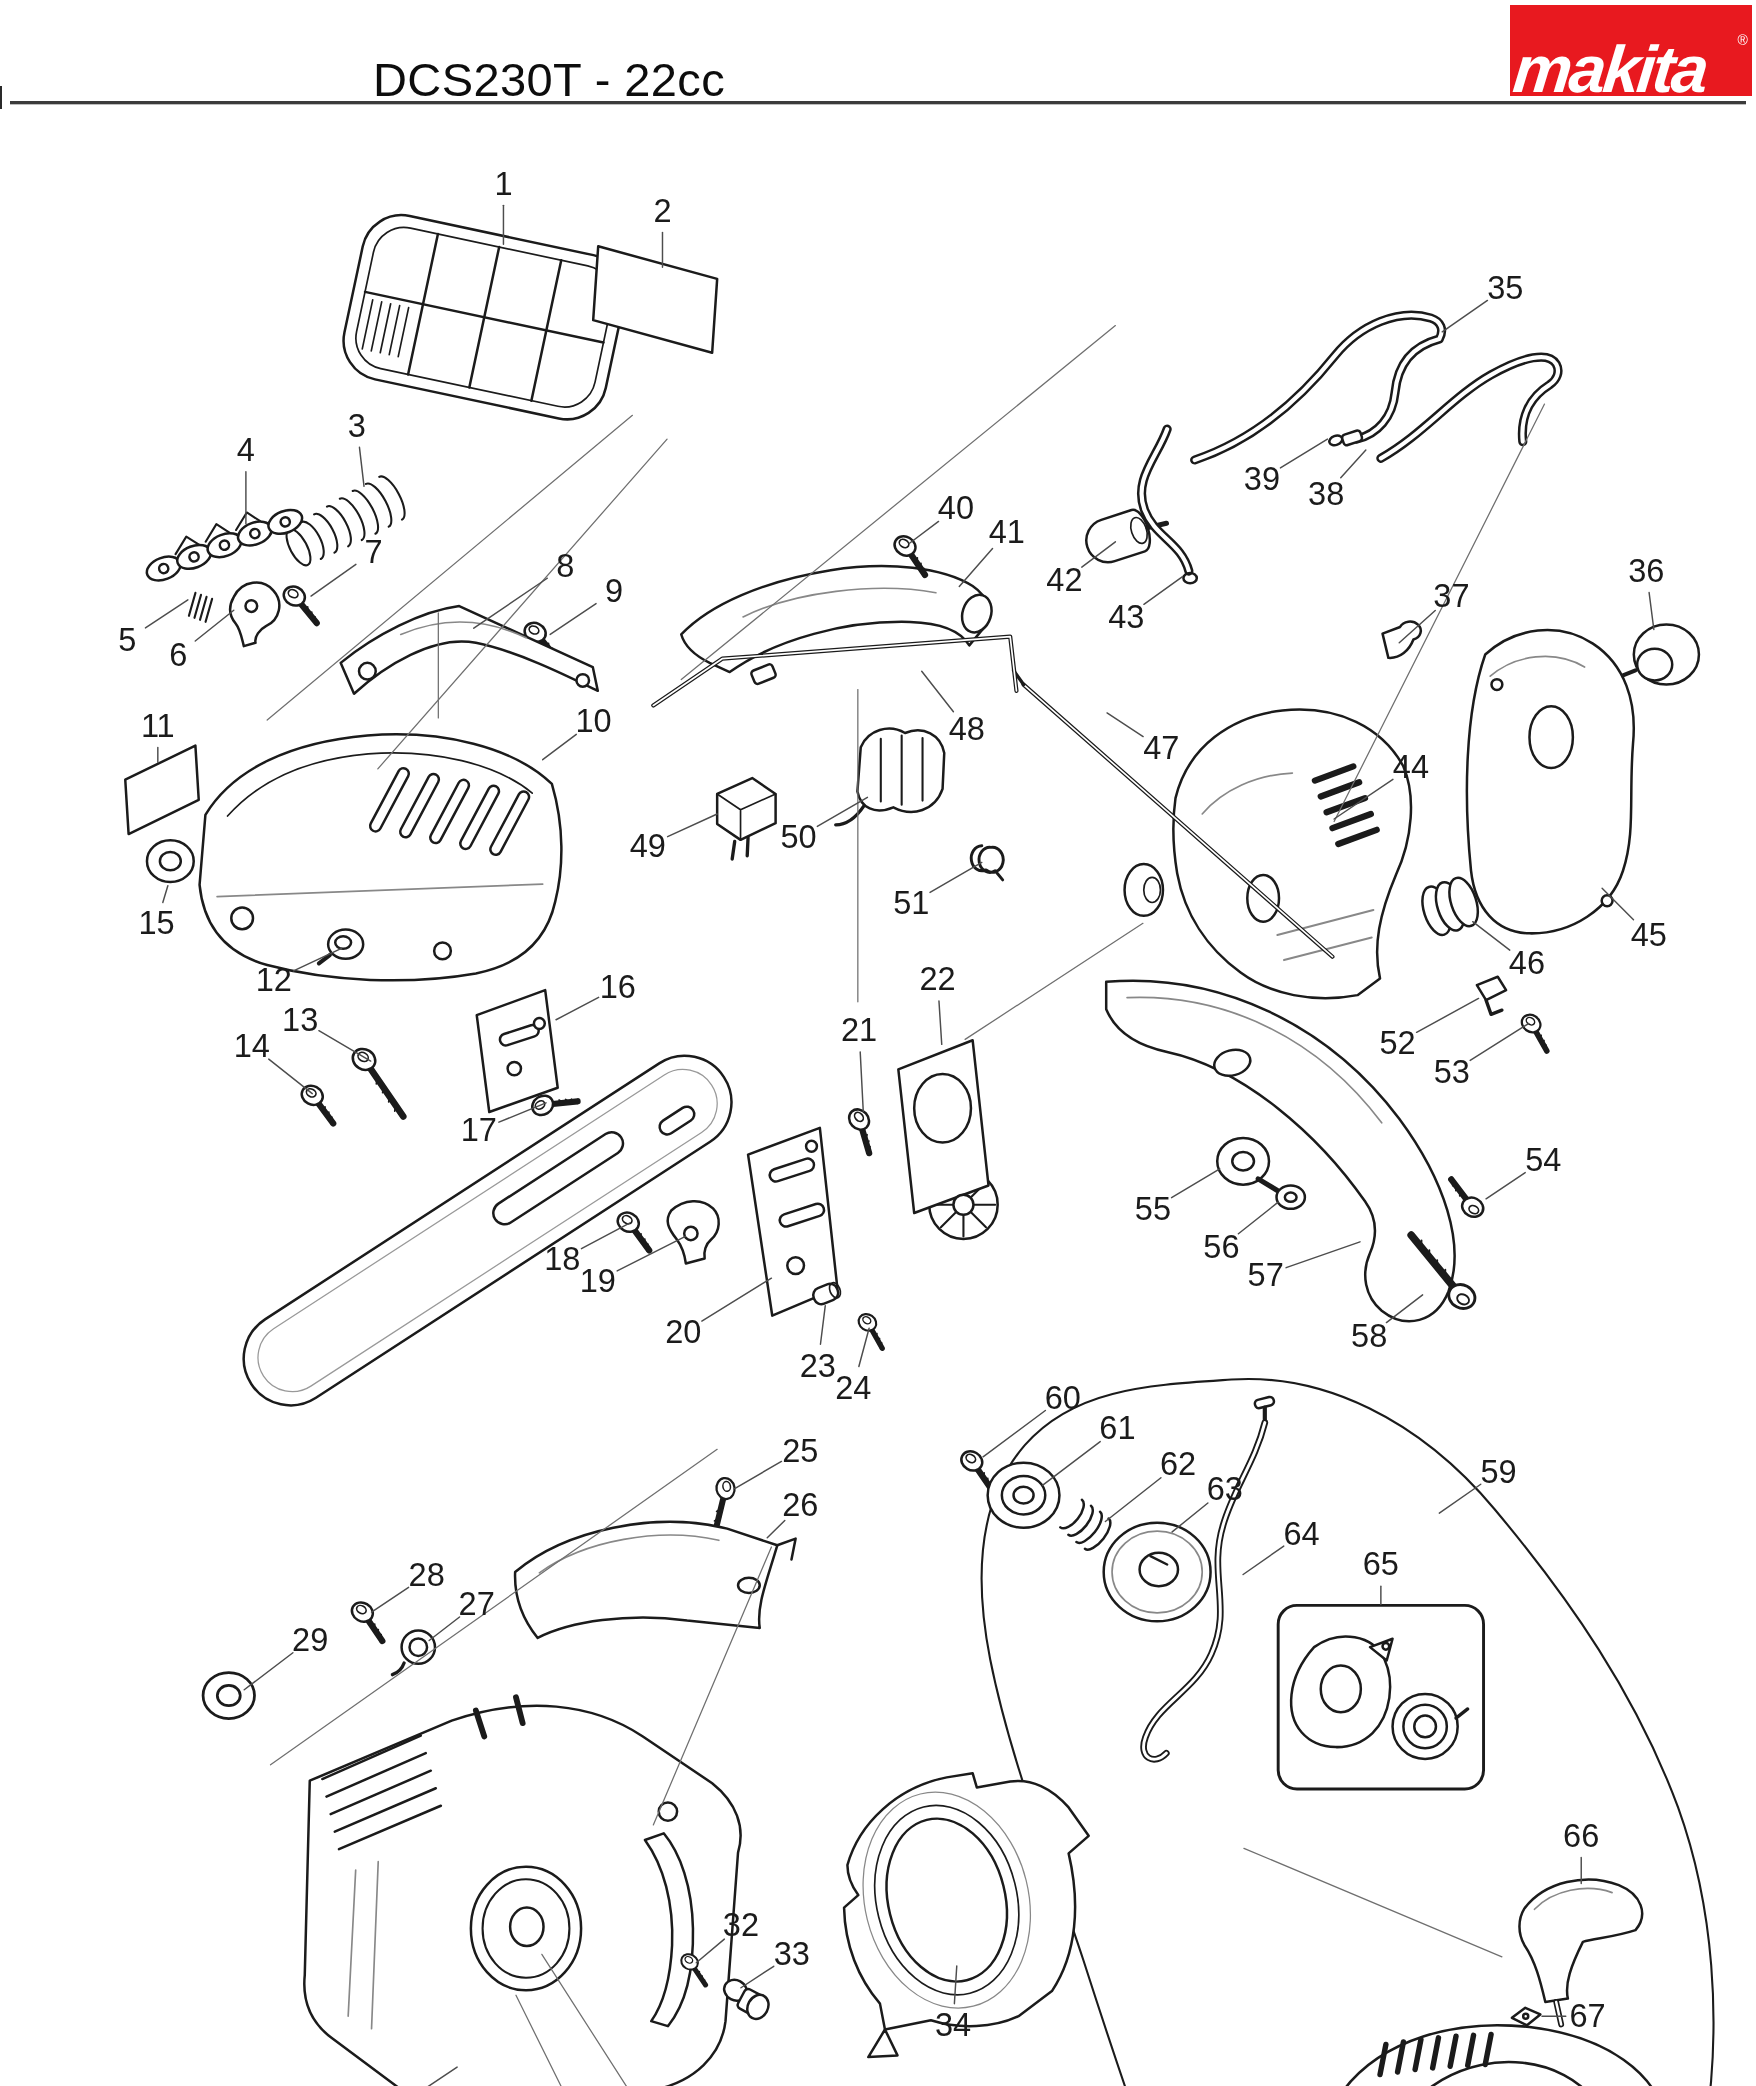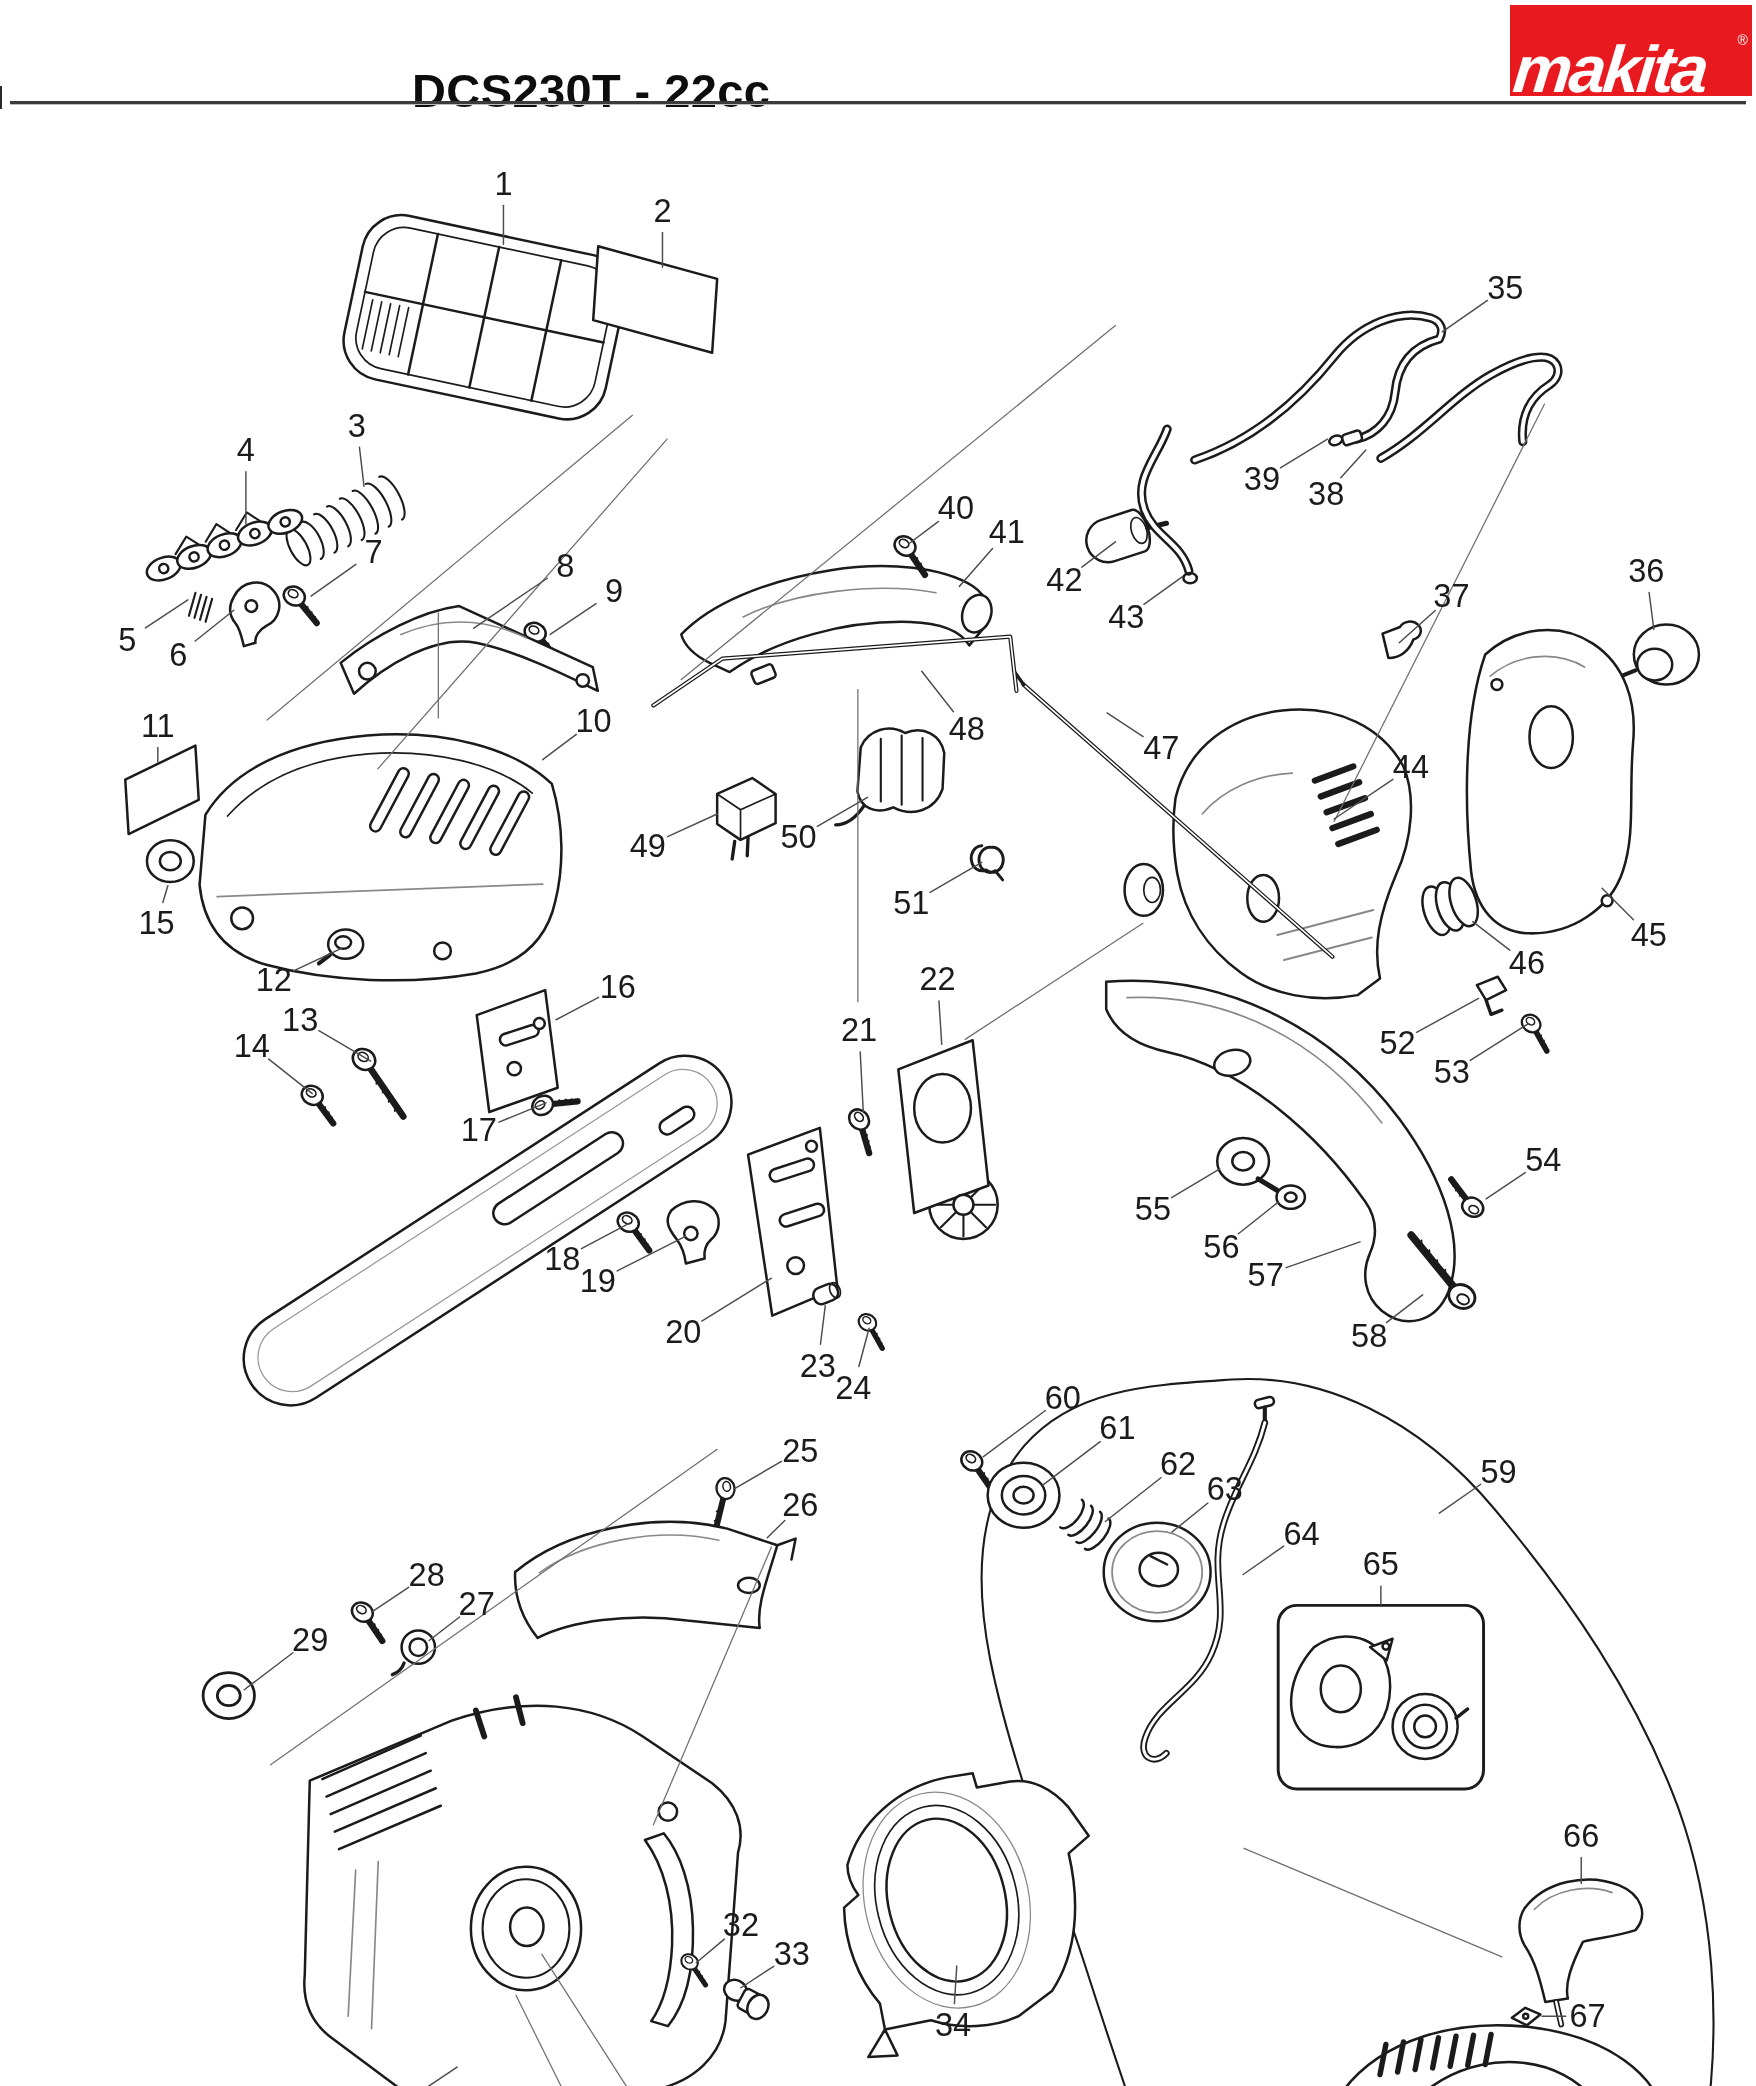--- a/index.html
+++ b/index.html
@@ -1,19 +1,19 @@
 <!DOCTYPE html>
 <html style="font-size:6.7px"><head>
 <meta charset="utf-8">
 <style>
   html,body{margin:0;padding:0;background:#ffffff;}
   .page{position:relative;width:1757px;height:2535px;background:#fff;overflow:hidden;
         font-family:"Liberation Sans",sans-serif;}
-  .title{position:absolute;left:373px;top:32px;font-size:47px;font-weight:bold;
-         color:#0d0d0d;letter-spacing:0.4px;white-space:nowrap;margin-left:39px;}
+  .title{position:absolute;left:373px;top:21px;font-size:47px;font-weight:normal;
+         color:#0d0d0d;letter-spacing:0.4px;white-space:nowrap;}
   .logo{position:absolute;left:1510px;top:5px;width:242px;height:91px;background:#e8191f;}
   .logo-text{position:absolute;left:4.2px;bottom:-5.8px;font-size:66px;font-weight:bold;
              font-style:italic;color:#ffffff;letter-spacing:-2.9px;transform:skewX(-6deg);
              line-height:1;}
   .logo-reg{position:absolute;right:4.2px;top:27px;font-size:14px;color:#ffffff;font-style:normal;}
   .rule{position:absolute;left:10.4px;width:1736px;}
   .rule-top-dark{top:101px;height:3.3px;background:#3b3b3b;}
   .rule-top-light{top:104px;height:1.3px;background:#bdbdbd;}
   .scan-artifact{position:absolute;left:0;top:86px;width:2.1px;height:23.4px;background:#2a2a2a;}
   svg.diagram{position:absolute;left:0;top:0;width:1757px;height:2535px;}

